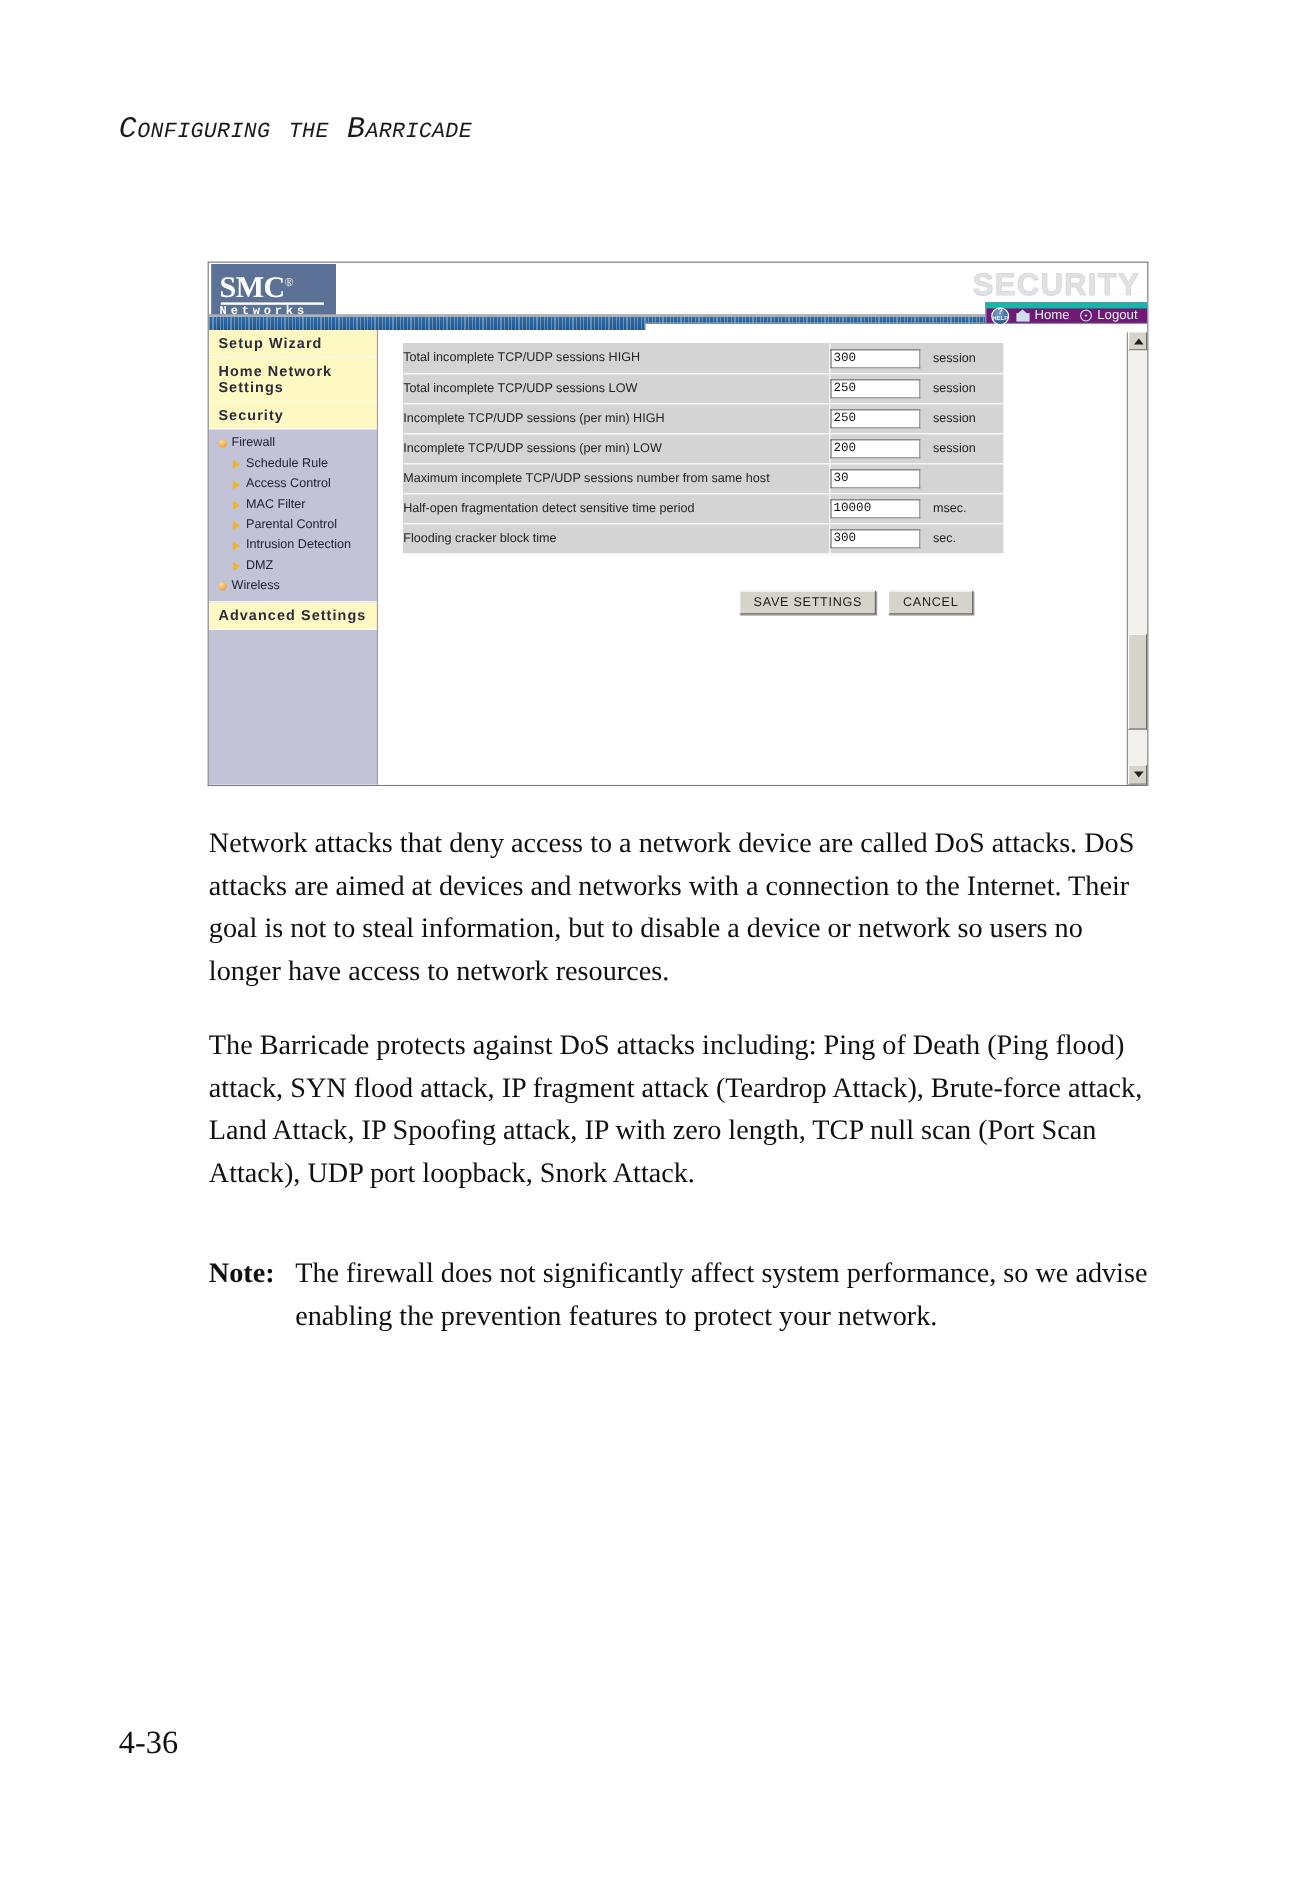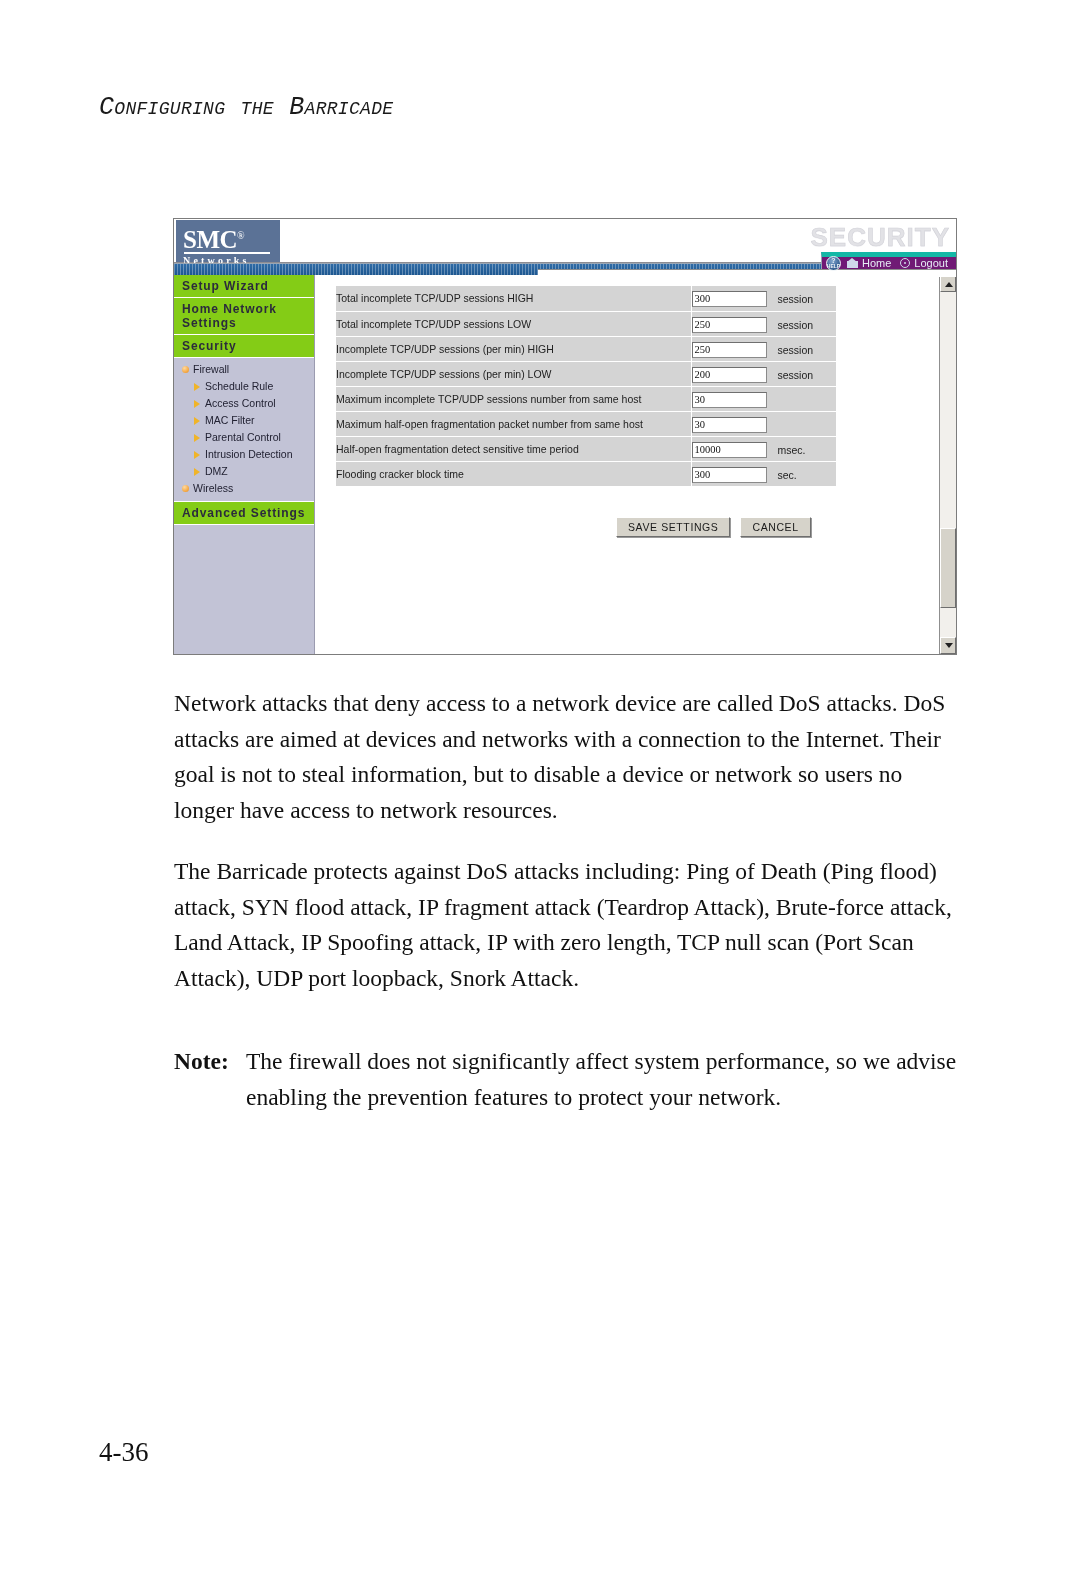--- a/index.html
+++ b/index.html
@@ -71,21 +71,21 @@
     font-weight: normal;
     letter-spacing: 0;
   }
   .smc-logo .smc-rule {
     width: 86px;
     height: 2px;
     background: #ffffff;
     margin: 0px 0 1px 1px;
   }
   .smc-logo .smc-networks {
-    font-family: Liberation Serif, serif;
+    font-family: Liberation Mono, monospace;
     font-size: 10px;
     font-weight: bold;
     color: #ffffff;
     letter-spacing: 3.2px;
     line-height: 11px;
   }
 
   .section-title {
     position: absolute;
     right: 6px;
@@ -215,21 +215,21 @@
     flex: none;
     padding-top: 0px;
   }
   .side-head {
     font-family: "Liberation Sans", sans-serif;
     font-size: 12px;
     font-weight: bold;
     color: #2b2b3c;
     letter-spacing: 0.9px;
     padding: 4px 6px 4px 8px;
-    background: #84cc16;
+    background: #fef9c3;
     border-bottom: 1px solid #ffffff;
     line-height: 14px;
   }
   .side-group {
     padding: 3px 0 4px 0;
     background: #c2c3d6;
     border-bottom: 1px solid #ffffff;
   }
   .side-item {
     display: flex;
@@ -309,21 +309,21 @@
     width: 145px;
     white-space: nowrap;
   }
   .txt-input {
     width: 75px;
     height: 16px;
     background: #ffffff;
     border: 1px solid #8a8a8a;
     border-top-color: #6f6f6f;
     border-left-color: #6f6f6f;
-    font-family: Liberation Serif, serif;
+    font-family: Liberation Mono, monospace;
     font-size: 10.5px;
     color: #111111;
     padding: 0 2px;
     line-height: 14px;
     display: inline-block;
     vertical-align: middle;
   }
   .unit {
     font-family: "Liberation Sans", sans-serif;
     font-size: 10.5px;
@@ -548,27 +548,20 @@
             </td>
           </tr>
           <tr>
             <td class="crit-label">Maximum incomplete TCP/UDP sessions number from same host</td>
             <td class="crit-value">
               <span class="txt-input">30</span>
               <span class="unit"></span>
             </td>
           </tr>
           <tr>
-            <td class="crit-label">Maximum half-open fragmentation packet number from same host</td>
-            <td class="crit-value">
-              <span class="txt-input">30</span>
-              <span class="unit"></span>
-            </td>
-          </tr>
-          <tr>
             <td class="crit-label">Half-open fragmentation detect sensitive time period</td>
             <td class="crit-value">
               <span class="txt-input">10000</span>
               <span class="unit">msec.</span>
             </td>
           </tr>
           <tr>
             <td class="crit-label">Flooding cracker block time</td>
             <td class="crit-value">
               <span class="txt-input">300</span>

